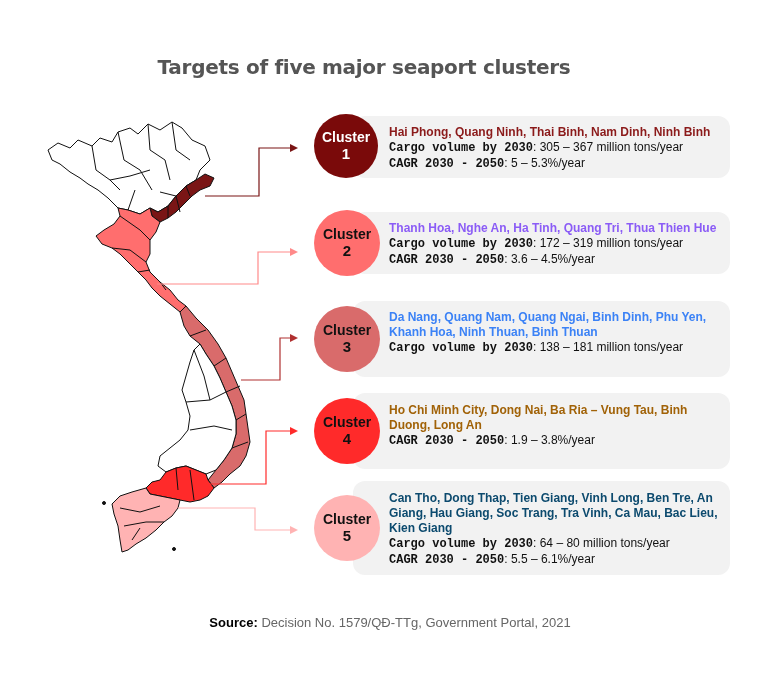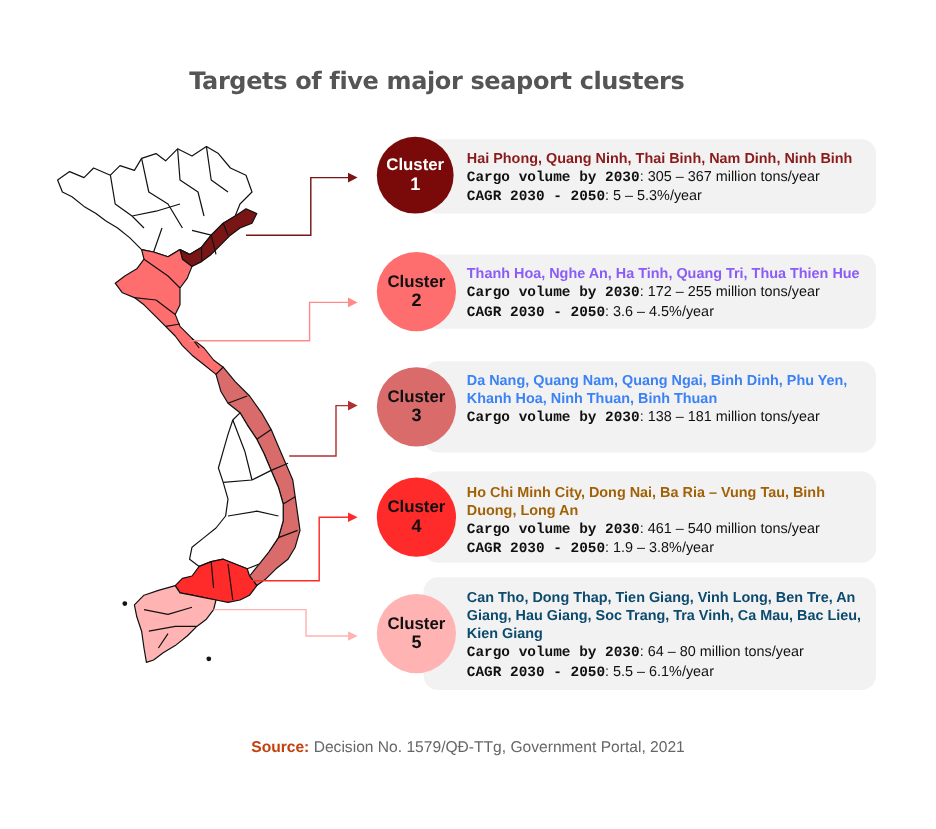--- a/index.html
+++ b/index.html
@@ -7,21 +7,21 @@
   .title { position: absolute; top: 55px; left: 0; width: 728px; text-align: center; font-family: "DejaVu Sans", sans-serif; font-weight: bold; font-size: 20px; color: #555555; letter-spacing: -0.3px; }
   .map { position: absolute; left: 0; top: 0; width: 780px; height: 691px; }
   .card { position: absolute; left: 353px; width: 377px; background: #f2f2f2; border-radius: 12px; }
   .circle { position: absolute; border-radius: 50%; display: flex; flex-direction: column; align-items: center; justify-content: center; font-weight: bold; text-align: center; }
   .circle .lbl { font-size: 14px; line-height: 15px; }
   .circle .num { font-size: 15px; line-height: 18px; }
   .text { position: absolute; left: 389px; font-size: 12px; line-height: 15px; color: #111; }
   .text .prov { font-weight: bold; }
   .text b { font-weight: bold; font-family: Liberation Mono, monospace; }
   .source { position: absolute; top: 615px; left: 0; width: 780px; text-align: center; font-size: 13px; color: #666; }
-  .source b { color: #c2410c; }
+  .source b { color: #000000; }
 </style>
 </head>
 <body>
 
 <div class="title">Targets of five major seaport clusters</div>
 
 <svg class="map" viewBox="0 0 780 691" xmlns="http://www.w3.org/2000/svg">
   <g stroke="#111" stroke-width="1" stroke-linejoin="round">
 
     <path fill="#ffffff" d="M48,150 L58,143 L70,148 L78,140 L92,146 L100,138 L112,142 L118,132 L130,128 L138,134 L148,124 L160,130 L172,122 L182,128 L192,140 L205,146 L210,160 L200,170 L196,180 L186,186 L176,196 L168,206 L158,212 L150,208 L140,214 L128,210 L118,208 L108,198 L98,190 L88,184 L80,178 L70,172 L60,164 L52,160 Z"></path>
@@ -73,42 +73,41 @@
   <div><b>CAGR 2030 - 2050</b><span>: 5 – 5.3%/year</span></div>
 </div>
 
 <div class="card" style="top:212px;height:62px;"></div>
 <div class="circle" style="left:314px;top:210px;width:66px;height:66px;background:#ff6e6e;color:#111;">
   <span class="lbl">Cluster</span>
   <span class="num">2</span>
 </div>
 <div class="text" style="top:221px;width:335px;">
   <div class="prov" style="color:#8b5cf6;">Thanh Hoa, Nghe An, Ha Tinh, Quang Tri, Thua Thien Hue</div>
-  <div><b>Cargo volume by 2030</b><span>: 172 – 255 million tons/year</span></div>
+  <div><b>Cargo volume by 2030</b><span>: 172 – 319 million tons/year</span></div>
   <div><b>CAGR 2030 - 2050</b><span>: 3.6 – 4.5%/year</span></div>
 </div>
 
 <div class="card" style="top:301px;height:76px;"></div>
 <div class="circle" style="left:314px;top:306px;width:66px;height:66px;background:#d96b6b;color:#111;">
   <span class="lbl">Cluster</span>
   <span class="num">3</span>
 </div>
 <div class="text" style="top:310px;width:330px;">
   <div class="prov" style="color:#3b82f6;">Da Nang, Quang Nam, Quang Ngai, Binh Dinh, Phu Yen, Khanh Hoa, Ninh Thuan, Binh Thuan</div>
   <div><b>Cargo volume by 2030</b><span>: 138 – 181 million tons/year</span></div>
 </div>
 
 <div class="card" style="top:393px;height:76px;"></div>
 <div class="circle" style="left:314px;top:398px;width:66px;height:66px;background:#ff2a2a;color:#111;">
   <span class="lbl">Cluster</span>
   <span class="num">4</span>
 </div>
 <div class="text" style="top:403px;width:320px;">
   <div class="prov" style="color:#a16207;">Ho Chi Minh City, Dong Nai, Ba Ria – Vung Tau, Binh Duong, Long An</div>
-  <div><b>Cargo volume by 2030</b><span>: 461 – 540 million tons/year</span></div>
   <div><b>CAGR 2030 - 2050</b><span>: 1.9 – 3.8%/year</span></div>
 </div>
 
 <div class="card" style="top:481px;height:94px;"></div>
 <div class="circle" style="left:314px;top:495px;width:66px;height:66px;background:#ffb3b3;color:#111;">
   <span class="lbl">Cluster</span>
   <span class="num">5</span>
 </div>
 <div class="text" style="top:491px;width:330px;">
   <div class="prov" style="color:#0c4a6e;">Can Tho, Dong Thap, Tien Giang, Vinh Long, Ben Tre, An Giang, Hau Giang, Soc Trang, Tra Vinh, Ca Mau, Bac Lieu, Kien Giang</div>

